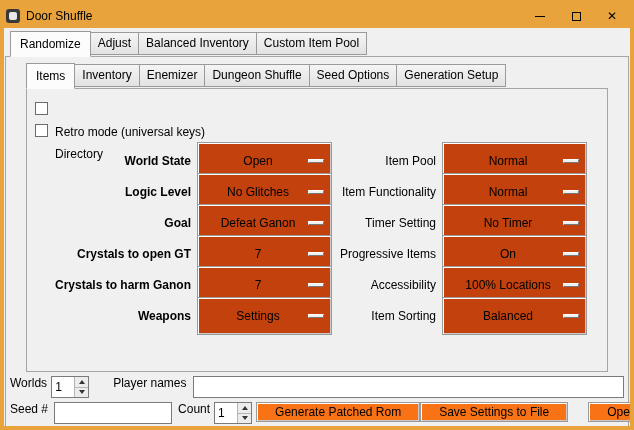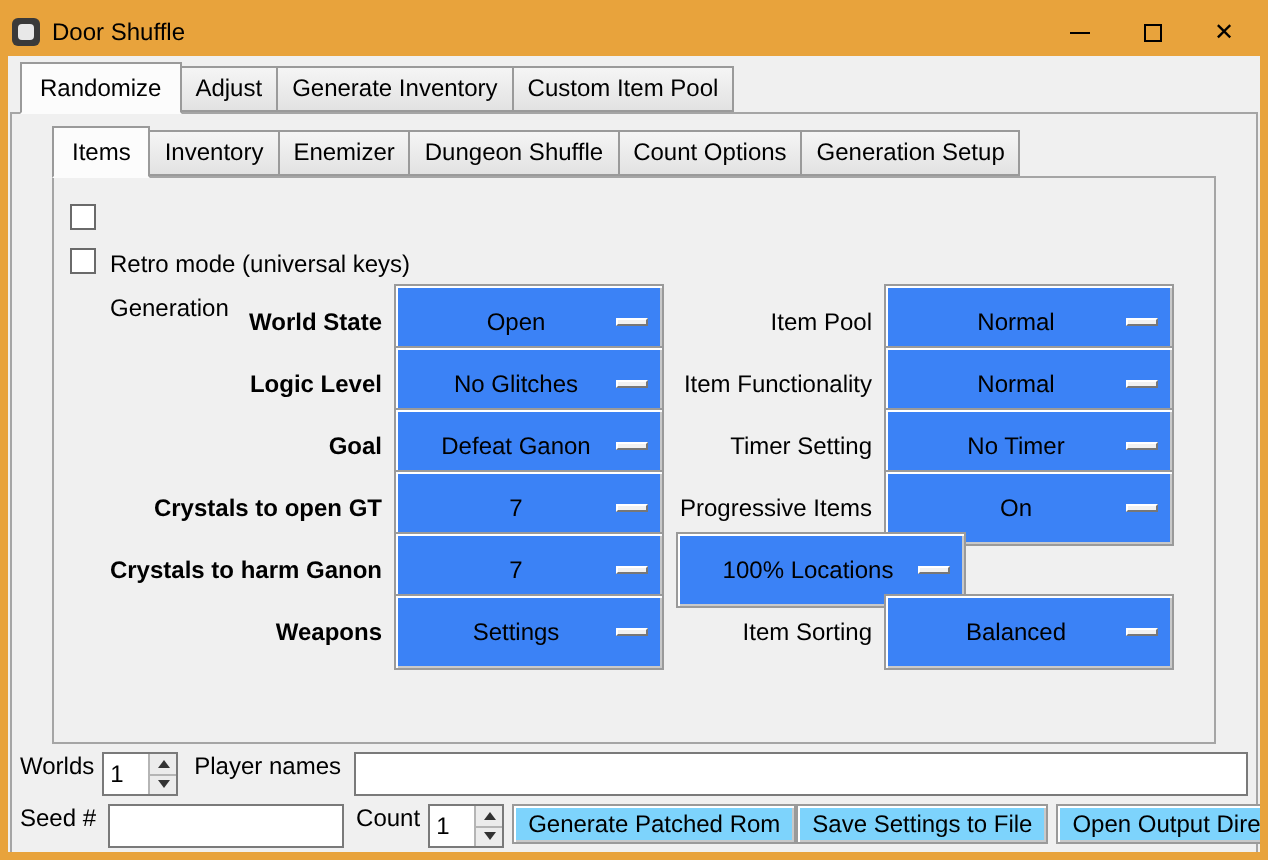--- a/index.html
+++ b/index.html
@@ -31,21 +31,21 @@
   .title{font-size:12px;color:#000000;}
   .win-controls{margin-left:auto;display:flex;height:100%;}
   .win-btn{
     width:36px;height:100%;display:flex;align-items:center;justify-content:center;
     cursor:default;
   }
   .glyph-min{width:10px;height:1px;background:#000;display:block;}
   .glyph-max{width:9px;height:9px;border:1px solid #000;display:block;background:transparent;}
   .glyph-close{font-size:12px;color:#000;line-height:1;}
   
-  .tabs{display:flex;align-items:flex-end;position:relative;z-index:2;}
+  .tabs{display:flex;align-items:center;position:relative;z-index:2;}
   .tab{
     font-size:12px;color:#000;
     padding:3px 7px 4px 7px;
     border:1px solid #9a9a9a;border-bottom:1px solid #9a9a9a;
     background:linear-gradient(#f5f5f5,#e2e2e2);
     margin-right:-1px;white-space:nowrap;cursor:default;
   }
   .tab.selected{
     background:#fcfcfc;
     border-bottom:1px solid #fcfcfc;
@@ -71,21 +71,21 @@
   .cb{width:13px;height:13px;background:#fff;border:1px solid #6a6a6a;flex:0 0 auto;}
   .cb-label{font-size:12px;margin-left:7px;margin-top:48px;}
   
   .grid{margin-top:8px;}
   .frow{display:flex;align-items:center;height:24px;margin-bottom:7px;}
   .flabel{font-size:12px;text-align:right;white-space:nowrap;}
   .flabel.l{width:158px;font-weight:bold;}
   .flabel.r{width:104px;}
   .dd{
     height:38px;display:flex;align-items:center;
-    background:#3b82f6;
+    background:#c2410c;
     border:1px solid #9a9a9a;
     box-shadow:inset 1px 1px 0 #ffffff, inset -1px -1px 0 #c9c9c9;
     margin-left:6px;cursor:default;
   }
   .dd.l{width:135px;}
   .dd.r{width:145px;}
   .dd-value{flex:1;text-align:center;font-size:12px;padding-left:10px;}
   .dd-ind{
     width:16px;height:4px;margin:0 7px 0 0;flex:0 0 auto;
     background:#f1f1f1;
@@ -106,25 +106,25 @@
   .spin-btns{display:flex;flex-direction:column;width:14px;border-left:1px solid #b5b5b5;}
   .spin-btn{
     flex:1;display:flex;align-items:center;justify-content:center;
     background:#ececec;cursor:default;
   }
   .spin-btn + .spin-btn{border-top:1px solid #b5b5b5;}
   .tri-up{width:0;height:0;border-left:3px solid transparent;border-right:3px solid transparent;border-bottom:4px solid #333;}
   .tri-down{width:0;height:0;border-left:3px solid transparent;border-right:3px solid transparent;border-top:4px solid #333;}
   .btn{
     height:20px;display:inline-flex;align-items:center;justify-content:center;
-    background:#7dd3fc;border:1px solid #9a9a9a;
+    background:#f97316;border:1px solid #9a9a9a;
     box-shadow:inset 1px 1px 0 #ffffff, inset -1px -1px 0 #c9c9c9;
-    font-size:12px;padding:0 7px;white-space:nowrap;cursor:default;
-  }
-  .ml4{margin-left:4px;} .ml6{margin-left:6px;} .mlauto{margin-left:auto;}
+    font-size:12px;padding:0 18px;white-space:nowrap;cursor:default;
+  }
+  .ml4{margin-left:20px;} .ml6{margin-left:6px;} .mlauto{margin-left:auto;}
 </style>
 </head>
 <body>
 
 <div class="window">
 
   <div class="titlebar">
     <span class="app-icon"></span>
     <span class="title">Door Shuffle</span>
     <div class="win-controls">
@@ -136,44 +136,44 @@
         </div>
       <div class="win-btn">
           <span class="glyph-close">✕</span>
         </div>
     </div>
   </div>
 
   <div class="tabs tabs-1">
     <div class="tab selected">Randomize</div>
     <div class="tab">Adjust</div>
-    <div class="tab">Generate Inventory</div>
+    <div class="tab">Balanced Inventory</div>
     <div class="tab">Custom Item Pool</div>
   </div>
 
   <div class="pane1">
 
     <div class="tabs tabs-2">
       <div class="tab selected">Items</div>
       <div class="tab">Inventory</div>
       <div class="tab">Enemizer</div>
       <div class="tab">Dungeon Shuffle</div>
-      <div class="tab">Count Options</div>
+      <div class="tab">Seed Options</div>
       <div class="tab">Generation Setup</div>
     </div>
 
     <div class="pane2">
 
       <div class="cb-row">
         <span class="cb"></span>
         <span class="cb-label">Retro mode (universal keys)</span>
       </div>
       <div class="cb-row">
         <span class="cb"></span>
-        <span class="cb-label">Generation</span>
+        <span class="cb-label">Directory</span>
       </div>
 
       <div class="grid">
 
         <div class="frow">
           <span class="flabel l">World State</span>
           <div class="dd l">
             <span class="dd-value">Open</span>
             <span class="dd-ind"></span>
           </div>
@@ -222,20 +222,21 @@
             <span class="dd-ind"></span>
           </div>
         </div>
 
         <div class="frow">
           <span class="flabel l">Crystals to harm Ganon</span>
           <div class="dd l">
             <span class="dd-value">7</span>
             <span class="dd-ind"></span>
           </div>
+          <span class="flabel r">Accessibility</span>
           <div class="dd r">
             <span class="dd-value">100% Locations</span>
             <span class="dd-ind"></span>
           </div>
         </div>
 
         <div class="frow">
           <span class="flabel l">Weapons</span>
           <div class="dd l">
             <span class="dd-value">Settings</span>

